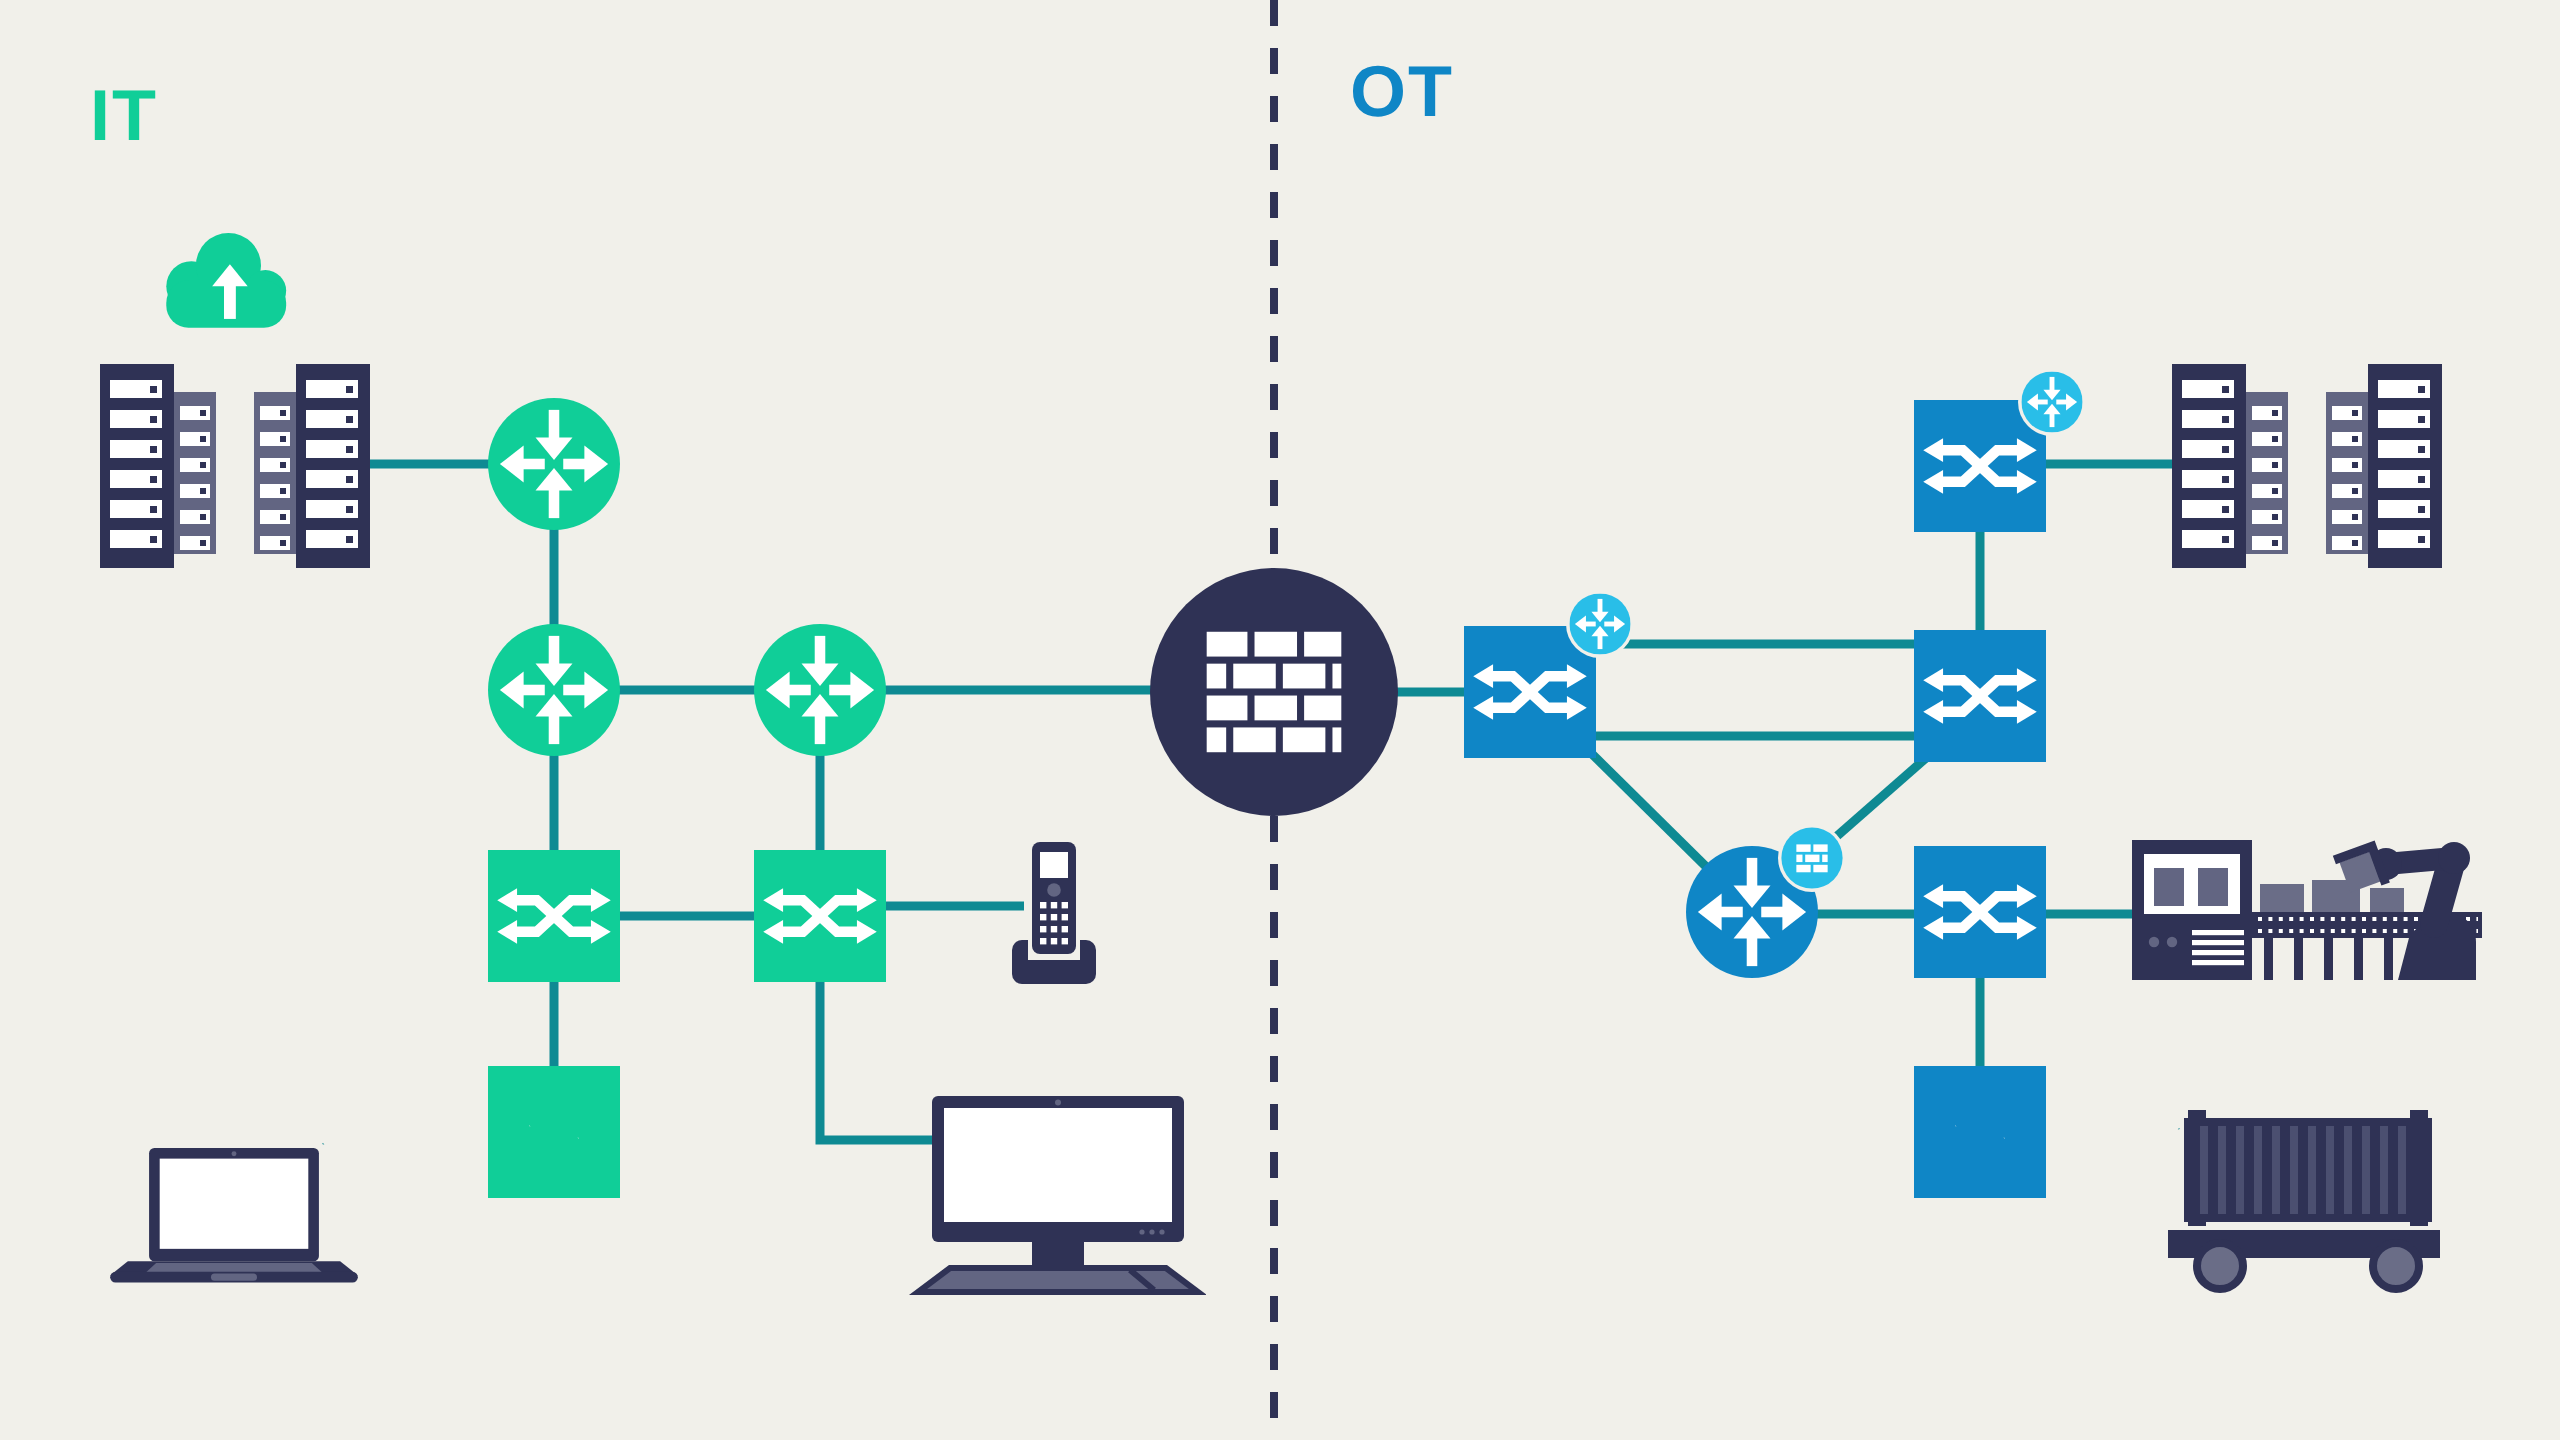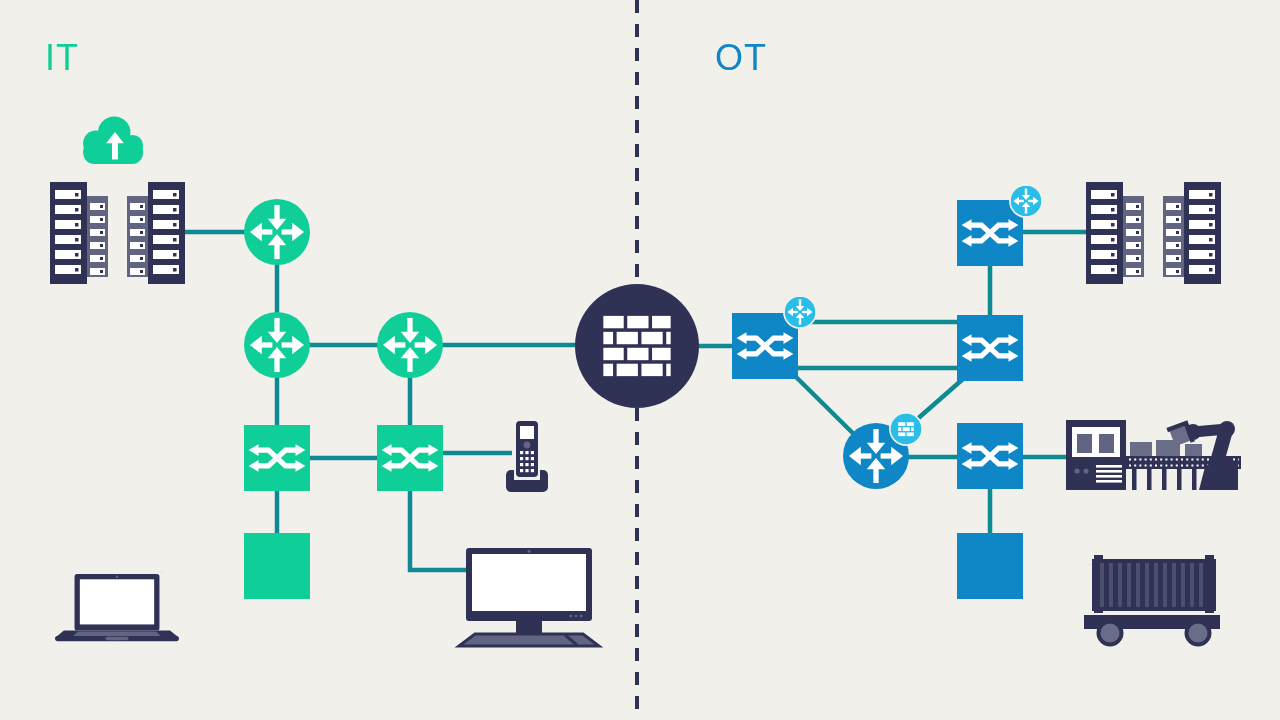--- a/index.html
+++ b/index.html
@@ -10,23 +10,23 @@
   body{font-family:"Liberation Sans", sans-serif;}
   .stage{position:relative;width:1280px;height:720px;background:var(--bg,#F1F0EA);overflow:hidden;}
   .wires{position:absolute;left:0;top:0;z-index:1;}
   .node{position:absolute;z-index:2;line-height:0;}
   .node svg{width:100%;height:100%;display:block;overflow:visible;}
   .green{color:var(--green,#10CE98);}
   .blue{color:var(--blue,#0F86C6);}
   .cyan{color:var(--cyan,#29BEE8);}
   .navy{color:var(--navy,#2F3255);}
   .teal{color:var(--teal,#0E8A93);}
-  .zone-label{position:absolute;z-index:3;font-size:36px;font-weight:normal;letter-spacing:1px;line-height:1;}
+  .zone-label{position:absolute;z-index:3;font-size:36px;font-weight:bold;letter-spacing:1px;line-height:1;}
   .label-it{left:45px;top:40px;color:var(--green,#10CE98);}
-  .label-ot{left:675px;top:40px;color:var(--blue,#0F86C6);margin-left:40px;}
+  .label-ot{left:675px;top:28px;color:var(--blue,#0F86C6);}
 </style>
 </head>
 <body>
 
 <div class="stage">
 
   <svg width="0" height="0" style="position:absolute">
     <defs>
 
       <symbol id="sym-router" viewBox="0 0 100 100">

